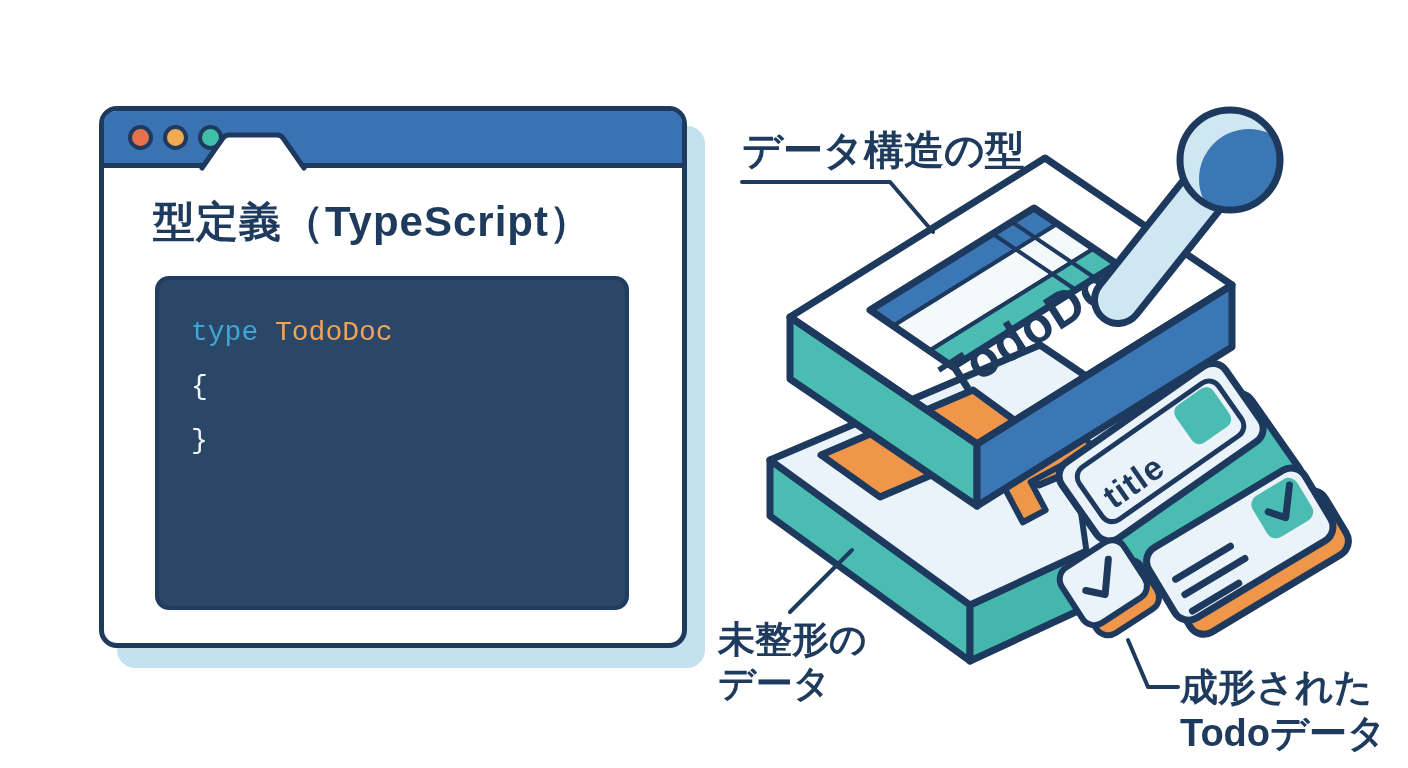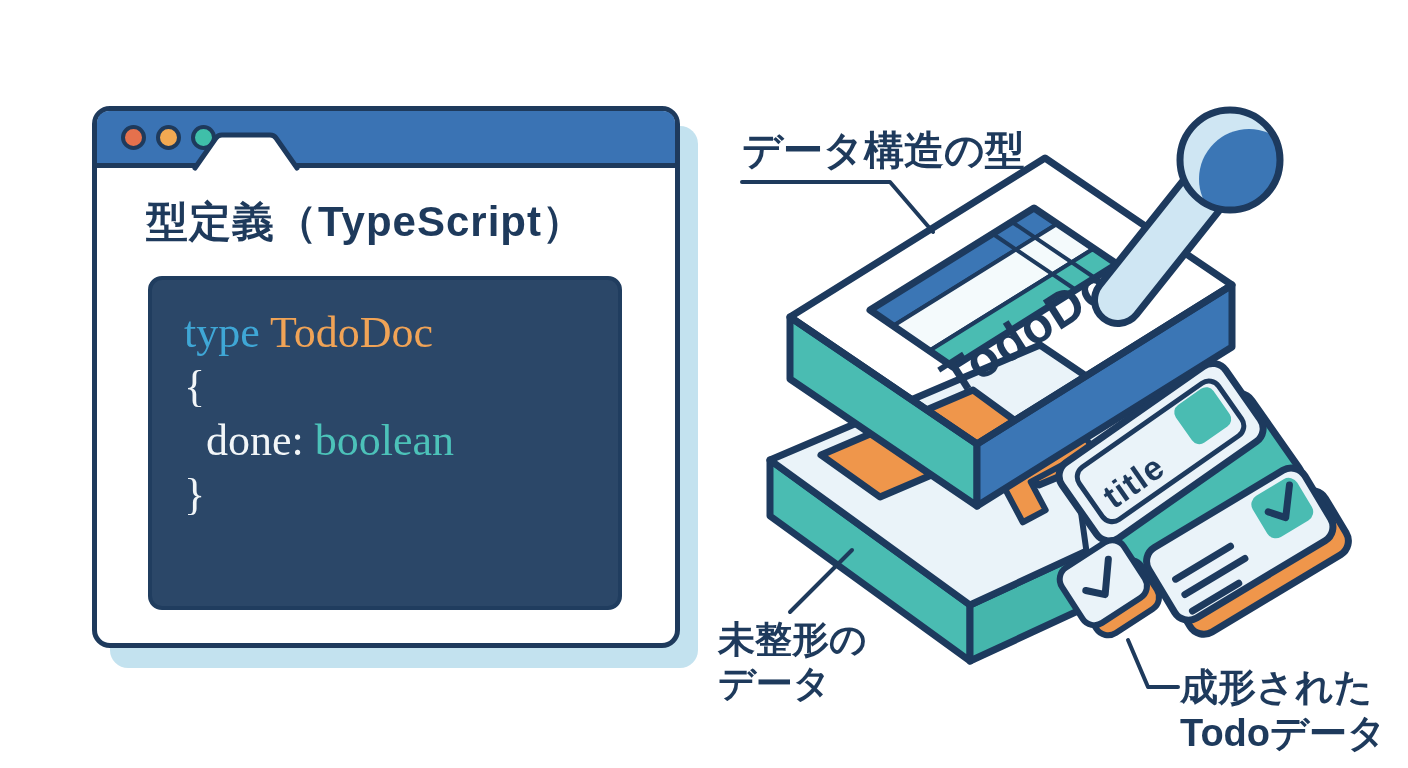--- a/index.html
+++ b/index.html
@@ -3,21 +3,21 @@
 <meta charset="utf-8">
 <style>
   html,body{margin:0;padding:0;}
   body{
     width:1408px;height:768px;position:relative;overflow:hidden;
     background:#ffffff;
     font-family:"Liberation Sans","DejaVu Sans",sans-serif;
   }
   
   .window{
-    position:absolute;left:92px;top:106px;width:588px;height:542px;
+    position:absolute;left:99px;top:106px;width:588px;height:542px;
     box-sizing:border-box;background:#ffffff;
     border:5px solid #1e3a5c;border-radius:18px;
     box-shadow:18px 20px 0 #c3e2ef;
   }
   .titlebar{
     position:relative;height:52px;background:#3a73b4;
     border-bottom:5px solid #1e3a5c;border-radius:12px 12px 0 0;
     display:flex;align-items:center;padding-left:24px;gap:10px;
   }
   .dot{
@@ -29,22 +29,22 @@
   .page-title{
     margin:26px 0 0 49px;font-size:42px;font-weight:800;color:#1e3a5c;
     letter-spacing:1px;
   }
   .code-block{
     box-sizing:border-box;margin:26px 0 0 51px;width:474px;height:334px;
     background:#2b4768;border:4px solid #203d5f;border-radius:14px;
     padding:26px 18px 0 32px;
   }
   .code-line{
-    font-family:Liberation Serif, serif;
-    font-size:44px;line-height:54px;white-space:pre;font-weight:500;
+    font-family:Liberation Mono, monospace;
+    font-size:28px;line-height:54px;white-space:pre;font-weight:500;
   }
   
   .illus{position:absolute;left:700px;top:60px;}
   .outline{stroke:#1d3a5e;stroke-linejoin:round;stroke-linecap:round;fill:none;}
   .teal-f{fill:#4abcb2;}
   .teal2-f{fill:#45b6ac;}
   .blue-f{fill:#3b76b5;}
   .surf-f{fill:#eaf3f9;}
   .white-f{fill:#f4fafc;}
   .orange-f{fill:#ef964b;}
@@ -66,21 +66,20 @@
       <polygon points="-2,40 -2,33 21,4 77,4 100,33 100,40" fill="#ffffff"></polygon>
       <path d="M-2,36 L19,6 Q21,3 25,3 L73,3 Q77,3 79,6 L100,36" class="outline" stroke-width="5"></path>
     </svg>
   </div>
   <div class="window-body">
     <div class="page-title">型定義（TypeScript）</div>
     <div class="code-block" style="background: rgb(43, 71, 104);">
       <div>
           <div class="code-line"><span style="color: rgb(63, 167, 214);">type </span><span style="color: rgb(240, 163, 86);">TodoDoc</span></div>
           <div class="code-line"><span style="color: rgb(242, 246, 248);">{</span></div>
-          <div class="code-line"><span style="color: rgb(242, 246, 248);">  done: </span><span style="color: rgb(76, 194, 185);">boolean</span></div>
           <div class="code-line"><span style="color: rgb(242, 246, 248);">}</span></div>
         </div>
     </div>
   </div>
 </div>
 
 <svg class="illus" width="708" height="708" viewBox="0 0 708 708">
 
   <g>
     <polygon points="70,400 270,545 270,601 70,456" class="teal-f outline" stroke-width="7"></polygon>

